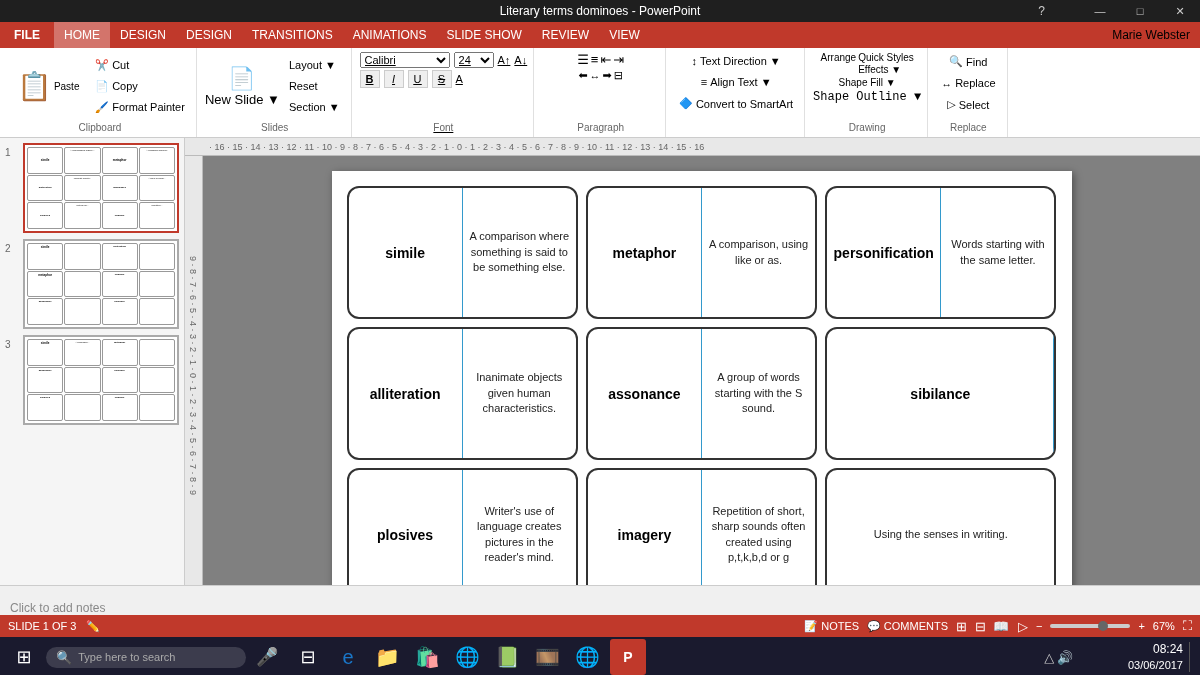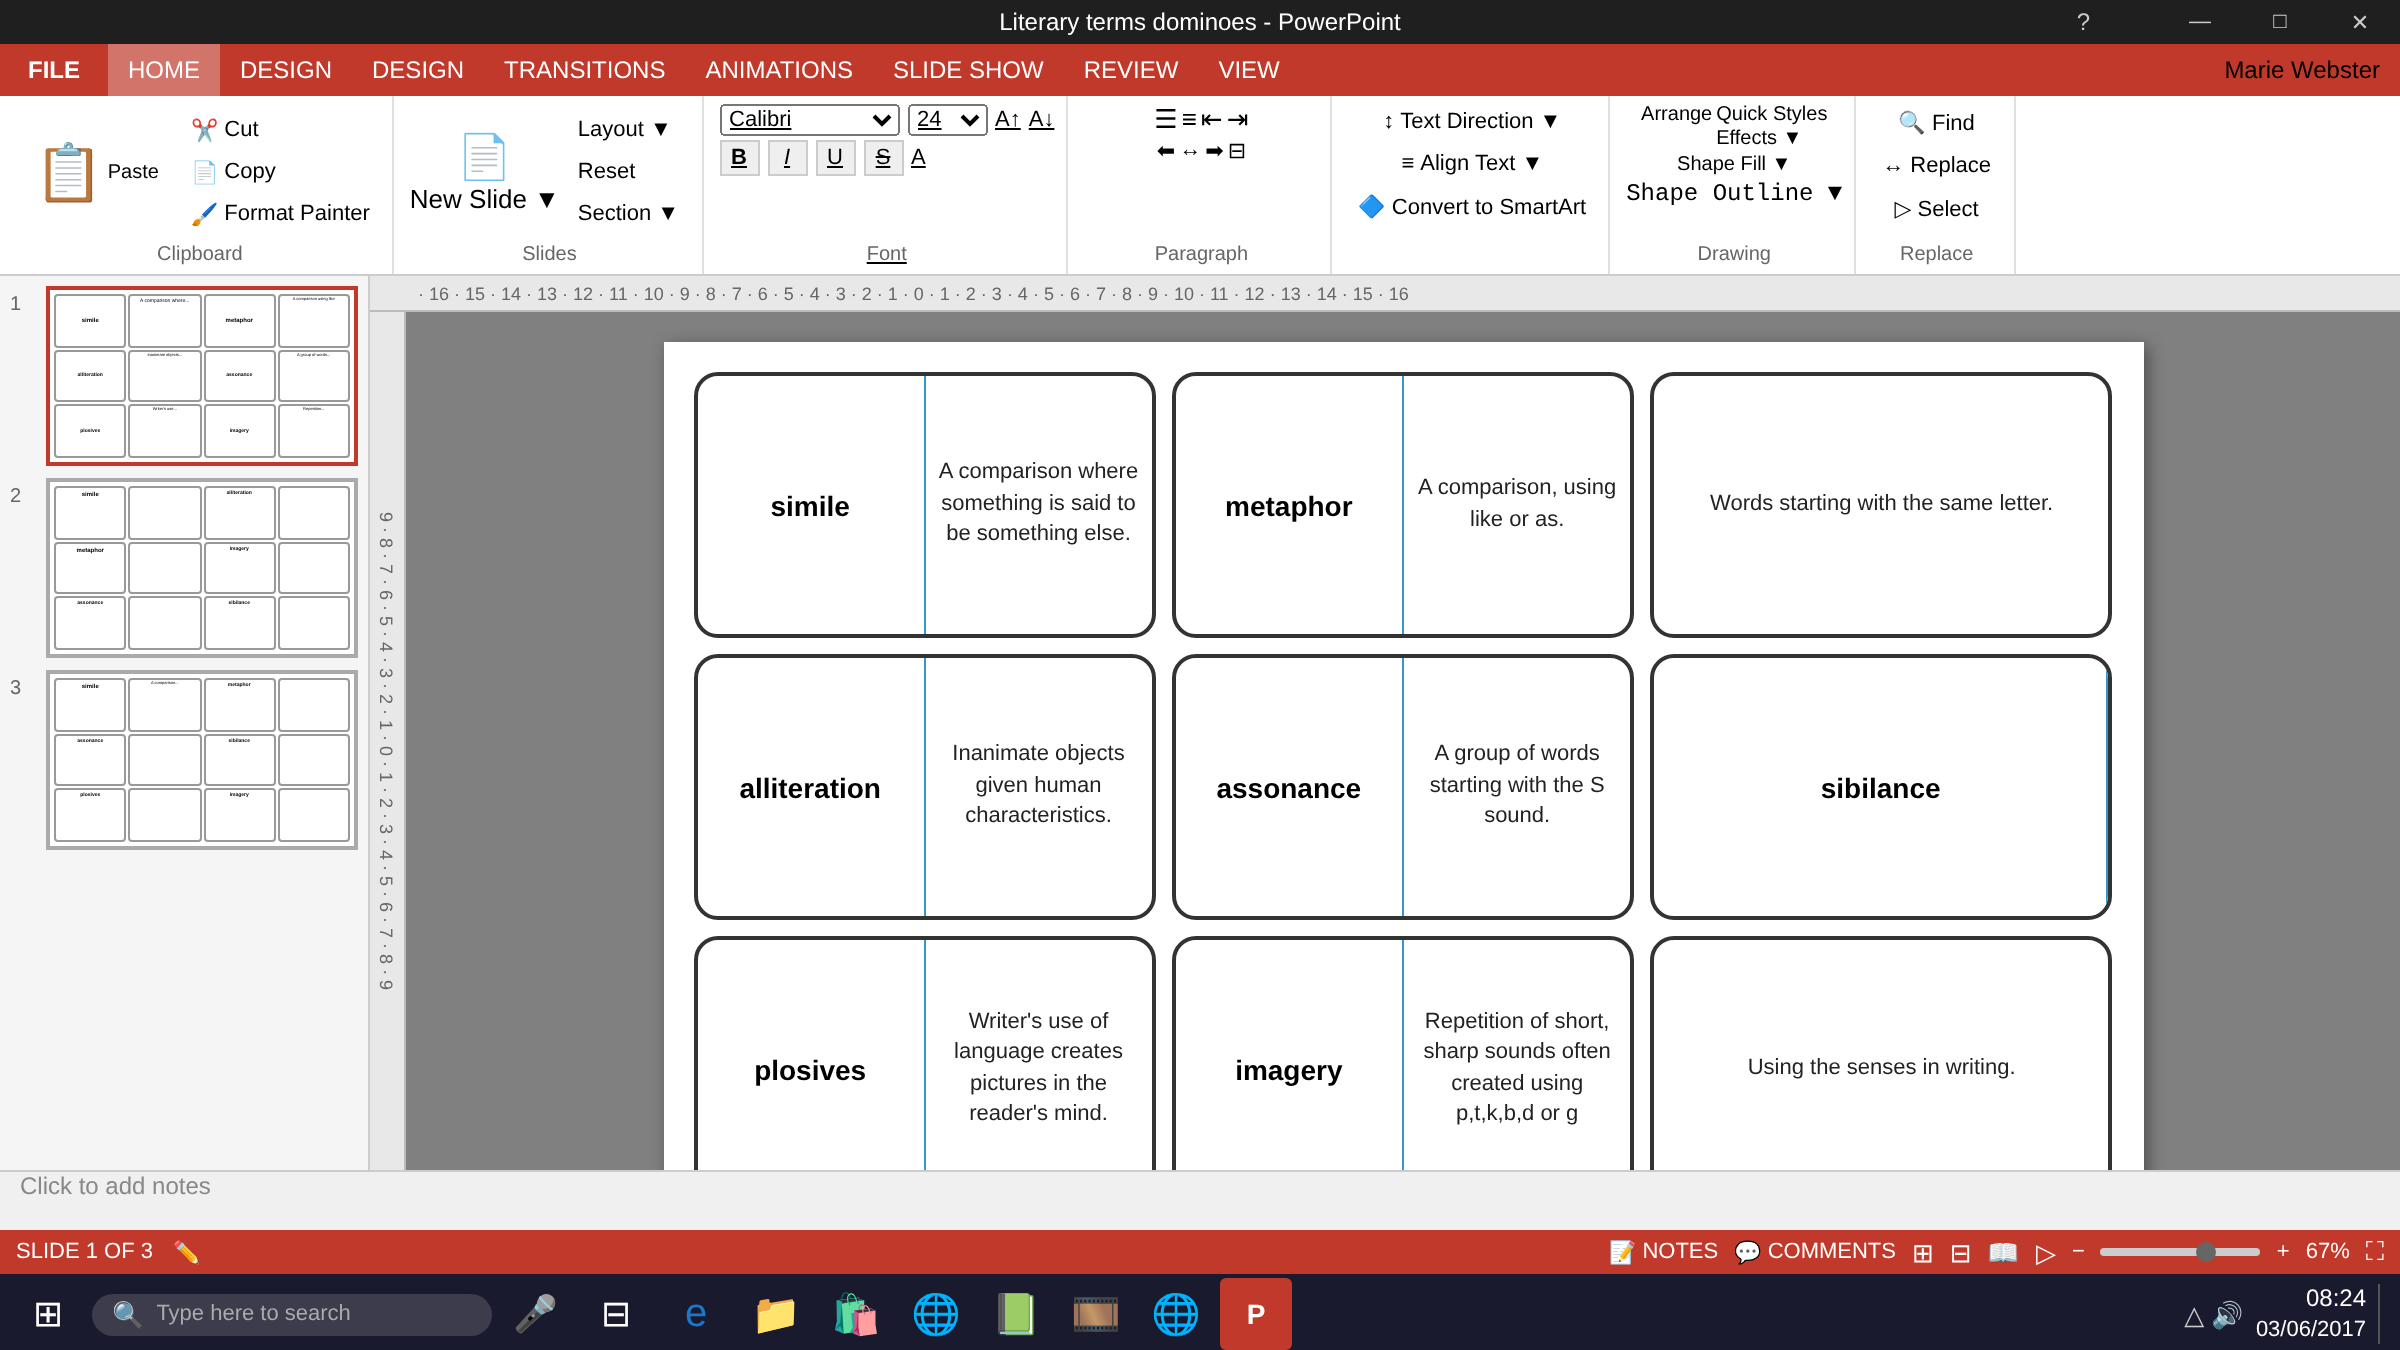--- a/index.html
+++ b/index.html
@@ -246,21 +246,21 @@
       line-height: 1.4;
       color: #222;
     }
 
     
     #notes-bar {
       height: 30px;
       background: #f0f0f0;
       border-top: 1px solid #ccc;
       display: flex;
-      align-items: flex-start;
+      align-items: flex-end;
       padding: 0 10px;
       font-size: 12px;
       color: #666;
     }
 
     
     #status-bar {
       height: 22px;
       background: #c0392b;
       display: flex;
@@ -643,20 +643,21 @@
           <div class="domino-container" id="domino-grid">
           <div class="domino">
                 <div class="domino-left">simile</div>
                 <div class="domino-right">A comparison where something is said to be something else.</div>
               </div>
               <div class="domino">
                 <div class="domino-left">metaphor</div>
                 <div class="domino-right">A comparison, using like or as.</div>
               </div>
               <div class="domino">
+                <div class="domino-left">personification</div>
                 <div class="domino-right">Words starting with the same letter.</div>
               </div>
               <div class="domino">
                 <div class="domino-left">alliteration</div>
                 <div class="domino-right">Inanimate objects given human characteristics.</div>
               </div>
               <div class="domino">
                 <div class="domino-left">assonance</div>
                 <div class="domino-right">A group of words starting with the S sound.</div>
               </div>
@@ -724,17 +725,17 @@
   <div class="taskbar-app" style="color:#0078d7;">🛍️</div>
   <div class="taskbar-app" style="color:#1a77c9;">🌐</div>
   <div class="taskbar-app" style="color:#00b050;">📗</div>
   <div class="taskbar-app" style="color:#e07020;">🎞️</div>
   <div class="taskbar-app" style="color:#d03c20;">🌐</div>
   <div class="taskbar-app" style="background:#c0392b;border-radius:3px;color:#fff;font-size:14px;font-weight:bold;">P</div>
   <div class="taskbar-right">
     <span style="font-size:13px;color:#ccc;">△ 🔊</span>
     <div class="taskbar-time">
       <div style="font-size:12px;line-height:1.3;">08:24</div>
-      <div style="font-size:11px;line-height:1.3;">03/06/2017</div>
+      <div style="font-size:11px;line-height:1.3;margin-left:48px;">03/06/2017</div>
     </div>
     <span style="width:5px;height:30px;border-left:1px solid #555;cursor:pointer;"></span>
   </div>
 </div>
 
 </body></html>

